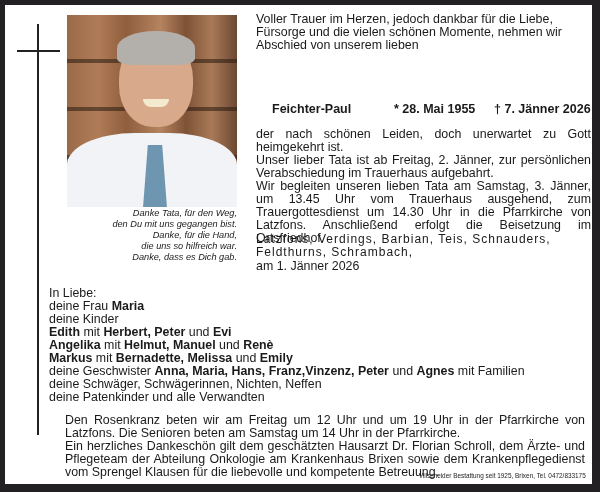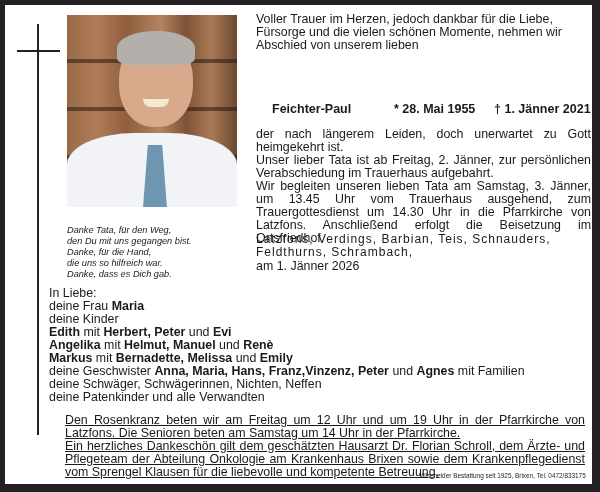--- a/index.html
+++ b/index.html
@@ -9,33 +9,33 @@
   .cross-h { position: absolute; left: 12px; top: 45px; width: 43px; height: 2px; background: #222; }
   .photo { position: absolute; left: 62px; top: 10px; width: 170px; height: 192px; overflow: hidden;
     background: linear-gradient(90deg, #9a6a48 0%, #b07c58 18%, #8f5e3d 35%, #b5835f 55%, #7e5236 70%, #a97a57 85%, #6b4830 100%); }
   .photo .shingles { position: absolute; inset: 0;
     background: repeating-linear-gradient(180deg, transparent 0 44px, rgba(40,25,15,0.55) 44px 48px); }
   .photo .head { position: absolute; left: 52px; top: 20px; width: 74px; height: 92px; border-radius: 48% 48% 45% 45%; background: #d8a98a; }
   .photo .hair { position: absolute; left: 50px; top: 16px; width: 78px; height: 34px; border-radius: 50% 50% 20% 20%; background: #b3b0ac; }
   .photo .smile { position: absolute; left: 76px; top: 84px; width: 26px; height: 8px; border-radius: 0 0 12px 12px; background: #f4ead0; }
   .photo .shirt { position: absolute; left: 0; top: 118px; width: 170px; height: 80px; background: #f1f3f6; border-radius: 40% 40% 0 0; }
   .photo .tie { position: absolute; left: 76px; top: 130px; width: 24px; height: 70px; background: #6f96b0; clip-path: polygon(20% 0, 80% 0, 100% 90%, 50% 100%, 0 90%); }
-  .poem { position: absolute; left: 62px; top: 220px; width: 170px; text-align: left; font-style: italic; font-size: 9.2px; line-height: 11px; }
+  .poem { position: absolute; left: 62px; top: 203px; width: 170px; text-align: right; font-style: italic; font-size: 9.2px; line-height: 11px; }
   .intro { position: absolute; left: 251px; top: 8px; width: 335px; font-size: 12.4px; line-height: 13px; }
   .name { position: absolute; left: 249px; top: 57px; font-size: 30px; font-weight: bold; letter-spacing: 0.2px; }
   .dates { position: absolute; left: 267px; top: 97px; width: 320px; font-size: 12.5px; font-weight: bold; }
   .dates span { position: absolute; top: 0; white-space: nowrap; }
   .body1 { position: absolute; left: 251px; top: 123px; width: 335px; font-size: 12.4px; line-height: 13px; text-align: justify; }
   .body1 p { margin: 0; }
   .places { position: absolute; left: 251px; top: 228px; width: 335px; font-size: 12px; line-height: 13px; letter-spacing: 1px; }
   .placedate { position: absolute; left: 251px; top: 254px; font-size: 12.4px; }
   .family { position: absolute; left: 44px; top: 282px; width: 530px; font-size: 12.4px; line-height: 13px; }
   .family .row { white-space: nowrap; }
   .family b { font-weight: bold; }
-  .closing { position: absolute; left: 60px; top: 409px; width: 520px; font-size: 12.4px; line-height: 13px; text-align: justify; text-decoration: underline; }
+  .closing { position: absolute; left: 60px; top: 409px; width: 520px; font-size: 12.4px; line-height: 13px; text-align: justify; }
   .closing p { margin: 0; }
   .footer { position: absolute; right: 6px; bottom: 4px; font-size: 8px; font-family: "Liberation Sans", sans-serif; transform: scaleX(0.8); transform-origin: right; }
 </style>
 </head>
 <body>
 
 <div class="card">
   <div class="cross-v"></div>
   <div class="cross-h"></div>
 
@@ -53,25 +53,25 @@
     <div>den Du mit uns gegangen bist.</div>
     <div>Danke, für die Hand,</div>
     <div>die uns so hilfreich war.</div>
     <div>Danke, dass es Dich gab.</div>
   </div>
 
   <div class="intro">Voller Trauer im Herzen, jedoch dankbar für die Liebe, Fürsorge und die vielen schönen Momente, nehmen wir Abschied von unserem lieben</div>
   <div class="dates">
     <span style="left:0">Feichter-Paul</span>
     <span style="left:122px">* 28. Mai 1955</span>
-    <span style="left:222px">† 1. Jänner 2021</span>
+    <span style="left:222px">† 7. Jänner 2026</span>
   </div>
 
   <div class="body1">
-    <p>der nach längerem Leiden, doch unerwartet zu Gott heimgekehrt ist.</p>
+    <p>der nach schönen Leiden, doch unerwartet zu Gott heimgekehrt ist.</p>
     <p>Unser lieber Tata ist ab Freitag, 2. Jänner, zur persönlichen Verabschiedung im Trauerhaus aufgebahrt.</p>
     <p>Wir begleiten unseren lieben Tata am Samstag, 3. Jänner, um 13.45 Uhr vom Trauerhaus ausgehend, zum Trauergottesdienst um 14.30 Uhr in die Pfarrkirche von Latzfons. Anschließend erfolgt die Beisetzung im Ortsfriedhof.</p>
   </div>
 
   <div class="places">Latzfons, Verdings, Barbian, Teis, Schnauders, Feldthurns, Schrambach,</div>
   <div class="placedate">am 1. Jänner 2026</div>
 
   <div class="family">
     <div>In Liebe:</div>
     <div id="family-rows">

